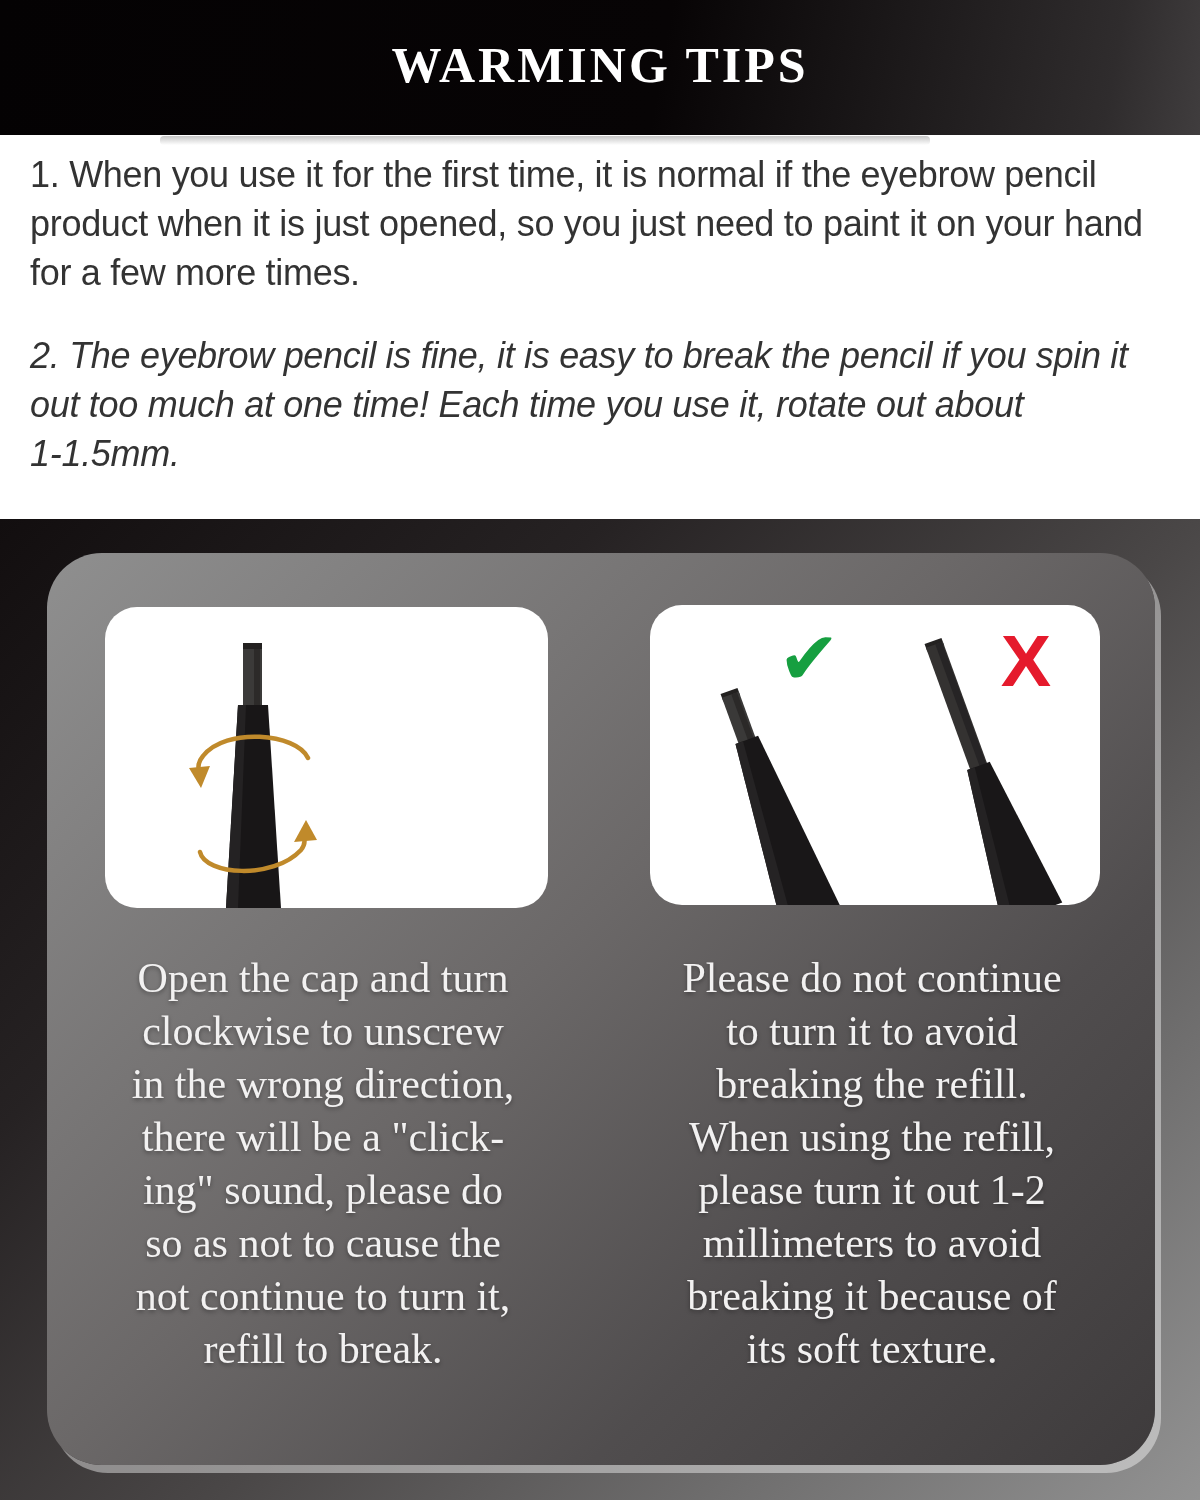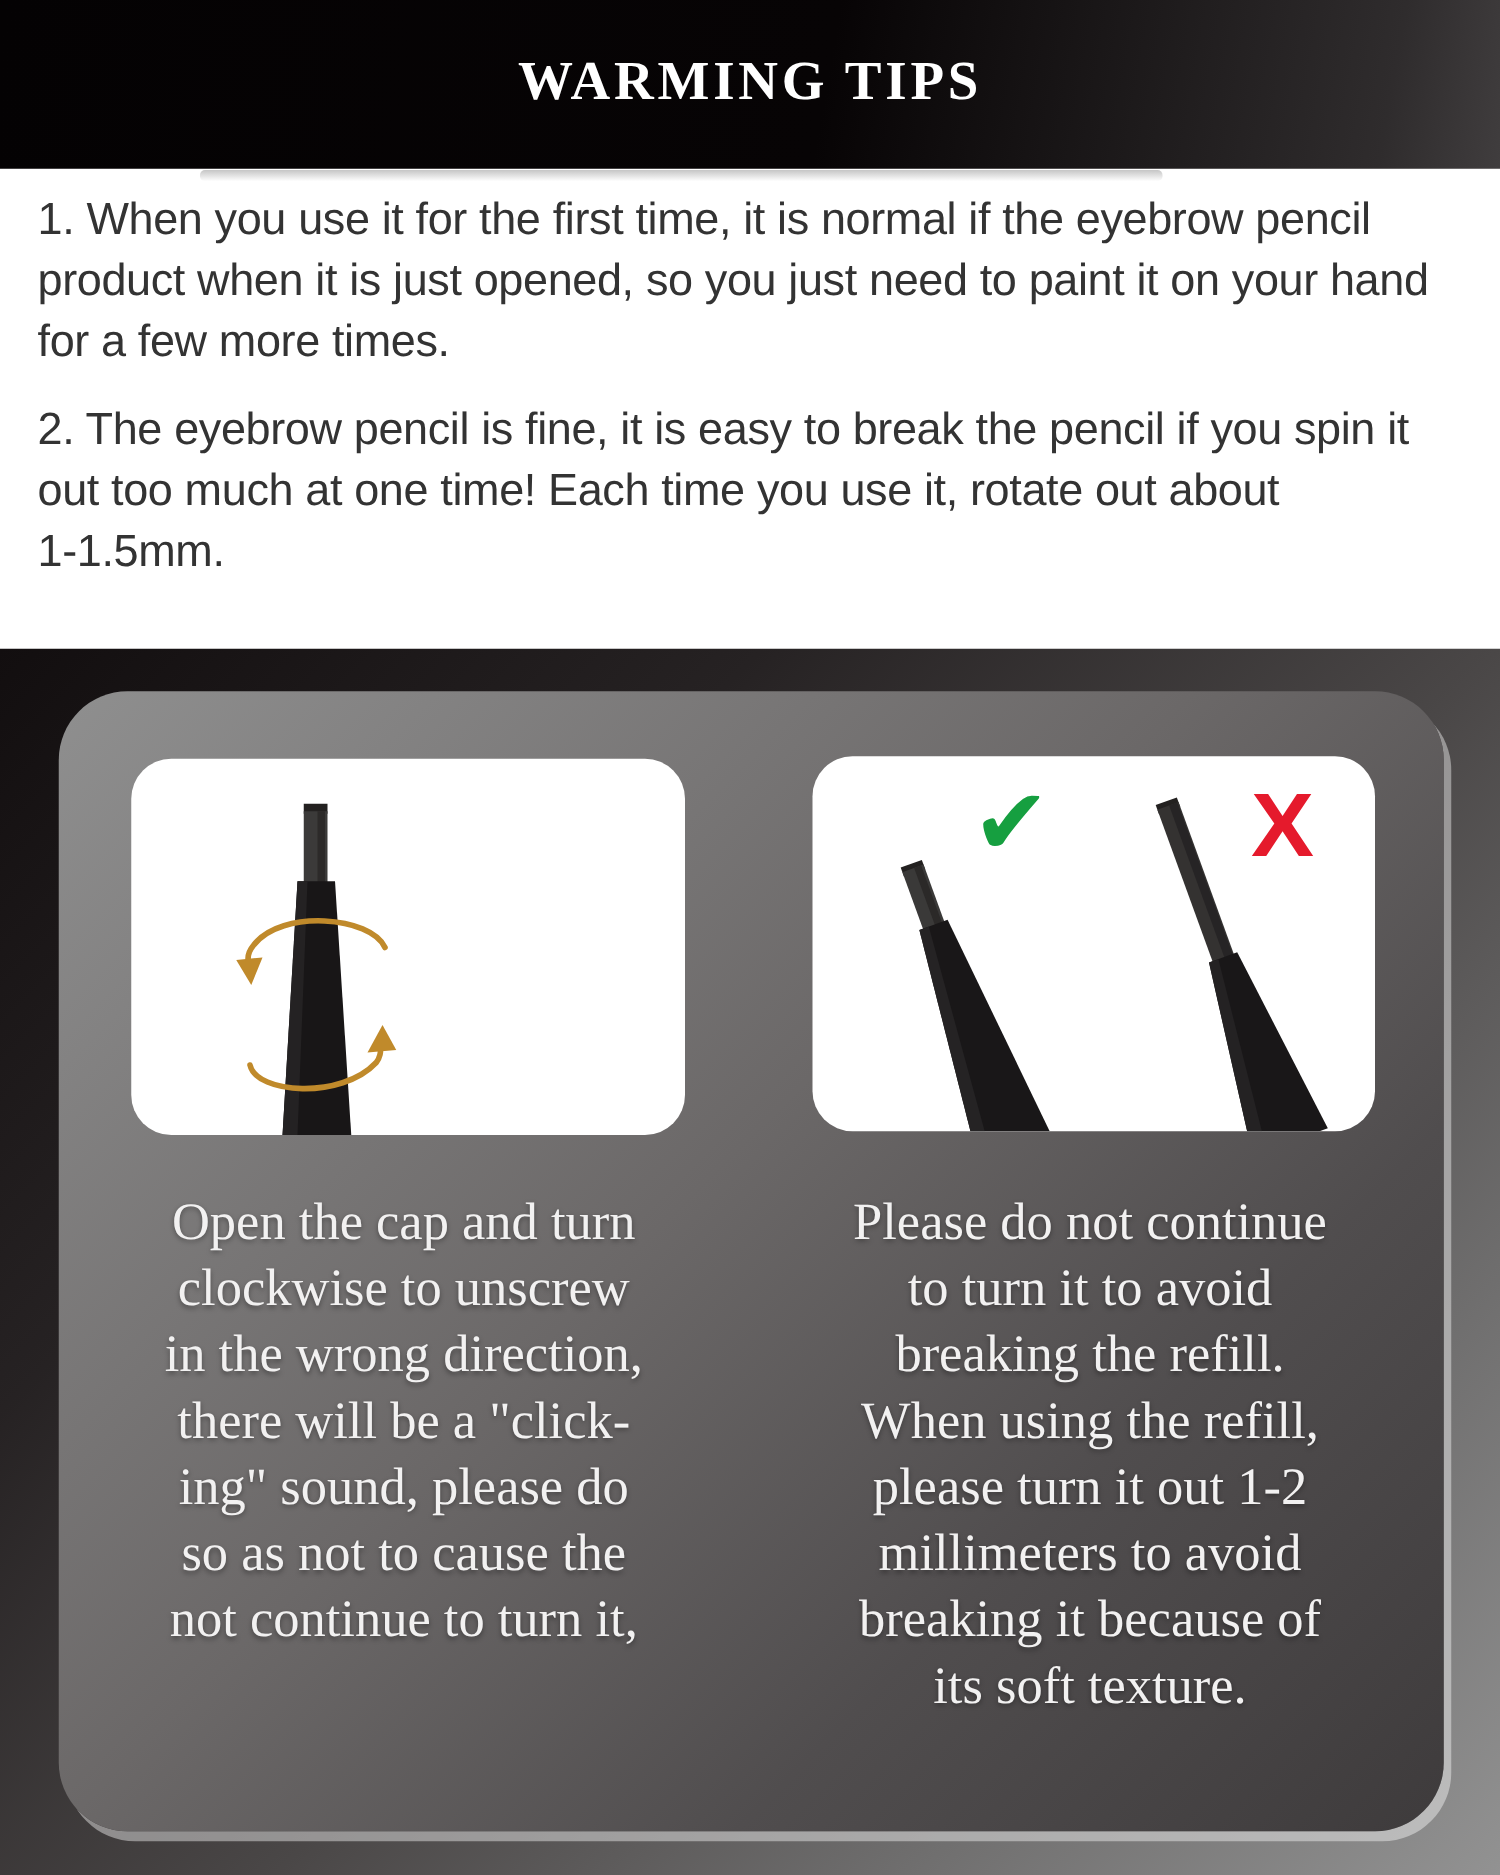--- a/index.html
+++ b/index.html
@@ -5,29 +5,29 @@
   * { margin:0; padding:0; box-sizing:border-box; }
   html,body { width:1200px; }
   body { font-family:"Liberation Sans", sans-serif; background:#fff; }
   .page { position:relative; width:1200px; height:1500px; overflow:hidden; background:#fff; }
 
   
   .header { position:absolute; left:0; top:0; width:1200px; height:135px;
     background:linear-gradient(100deg, #040203 0%, #070405 55%, #2f2c2d 92%, #403d3e 100%);
     display:flex; align-items:center; justify-content:center; }
   .header h1 { color:#ffffff; font-family:"Liberation Serif", serif; font-weight:bold;
-    font-size:44px; letter-spacing:3px; padding-bottom:6px; }
+    font-size:50px; letter-spacing:3px; padding-bottom:6px; }
   .header-shadow { position:absolute; left:160px; top:136px; width:770px; height:9px;
     background:linear-gradient(to bottom, rgba(90,90,90,0.35), rgba(120,120,120,0.0));
     border-radius:4px; }
 
   
   .instructions { position:absolute; left:30px; top:150px; width:1145px; color:#333333; }
   .para { font-size:36px; line-height:49px; letter-spacing:-0.3px; }
-  .para + .para { margin-top:21px; }
+  .para + .para { margin-top:34px;font-style:italic; }
 
   
   .dark-section { position:absolute; left:0; top:519px; width:1200px; height:981px;
     background:linear-gradient(135deg, #120e0f 0%, #262223 28%, #4a4747 55%, #6f6e6e 78%, #929292 100%); }
   .panel { position:absolute; left:47px; top:34px; width:1108px; height:912px; border-radius:55px;
     background:linear-gradient(135deg, #8f8f8f 0%, #6b6868 45%, #504d4e 72%, #3e3b3c 100%);
     box-shadow:6px 8px 0 rgba(255,255,255,0.42); }
   .image-box { position:absolute; top:54px; height:301px; background:#fff; border-radius:32px; overflow:hidden; }
   .image-box.left-box { left:58px; width:443px; }
   .image-box.right-box { left:603px; top:52px; width:450px; height:300px; }
@@ -113,20 +113,21 @@
       </div>
 
       <div class="caption left-caption">
         <div>Open the cap and turn</div>
         <div>clockwise to unscrew</div>
         <div>in the wrong direction,</div>
         <div>there will be a "click-</div>
         <div>ing" sound, please do</div>
         <div>so as not to cause the</div>
         <div>not continue to turn it,</div>
+        <div>refill to break.</div>
       </div>
       <div class="caption right-caption">
         <div>Please do not continue</div>
         <div>to turn it to avoid</div>
         <div>breaking the refill.</div>
         <div>When using the refill,</div>
         <div>please turn it out 1-2</div>
         <div>millimeters to avoid</div>
         <div>breaking it because of</div>
         <div>its soft texture.</div>

